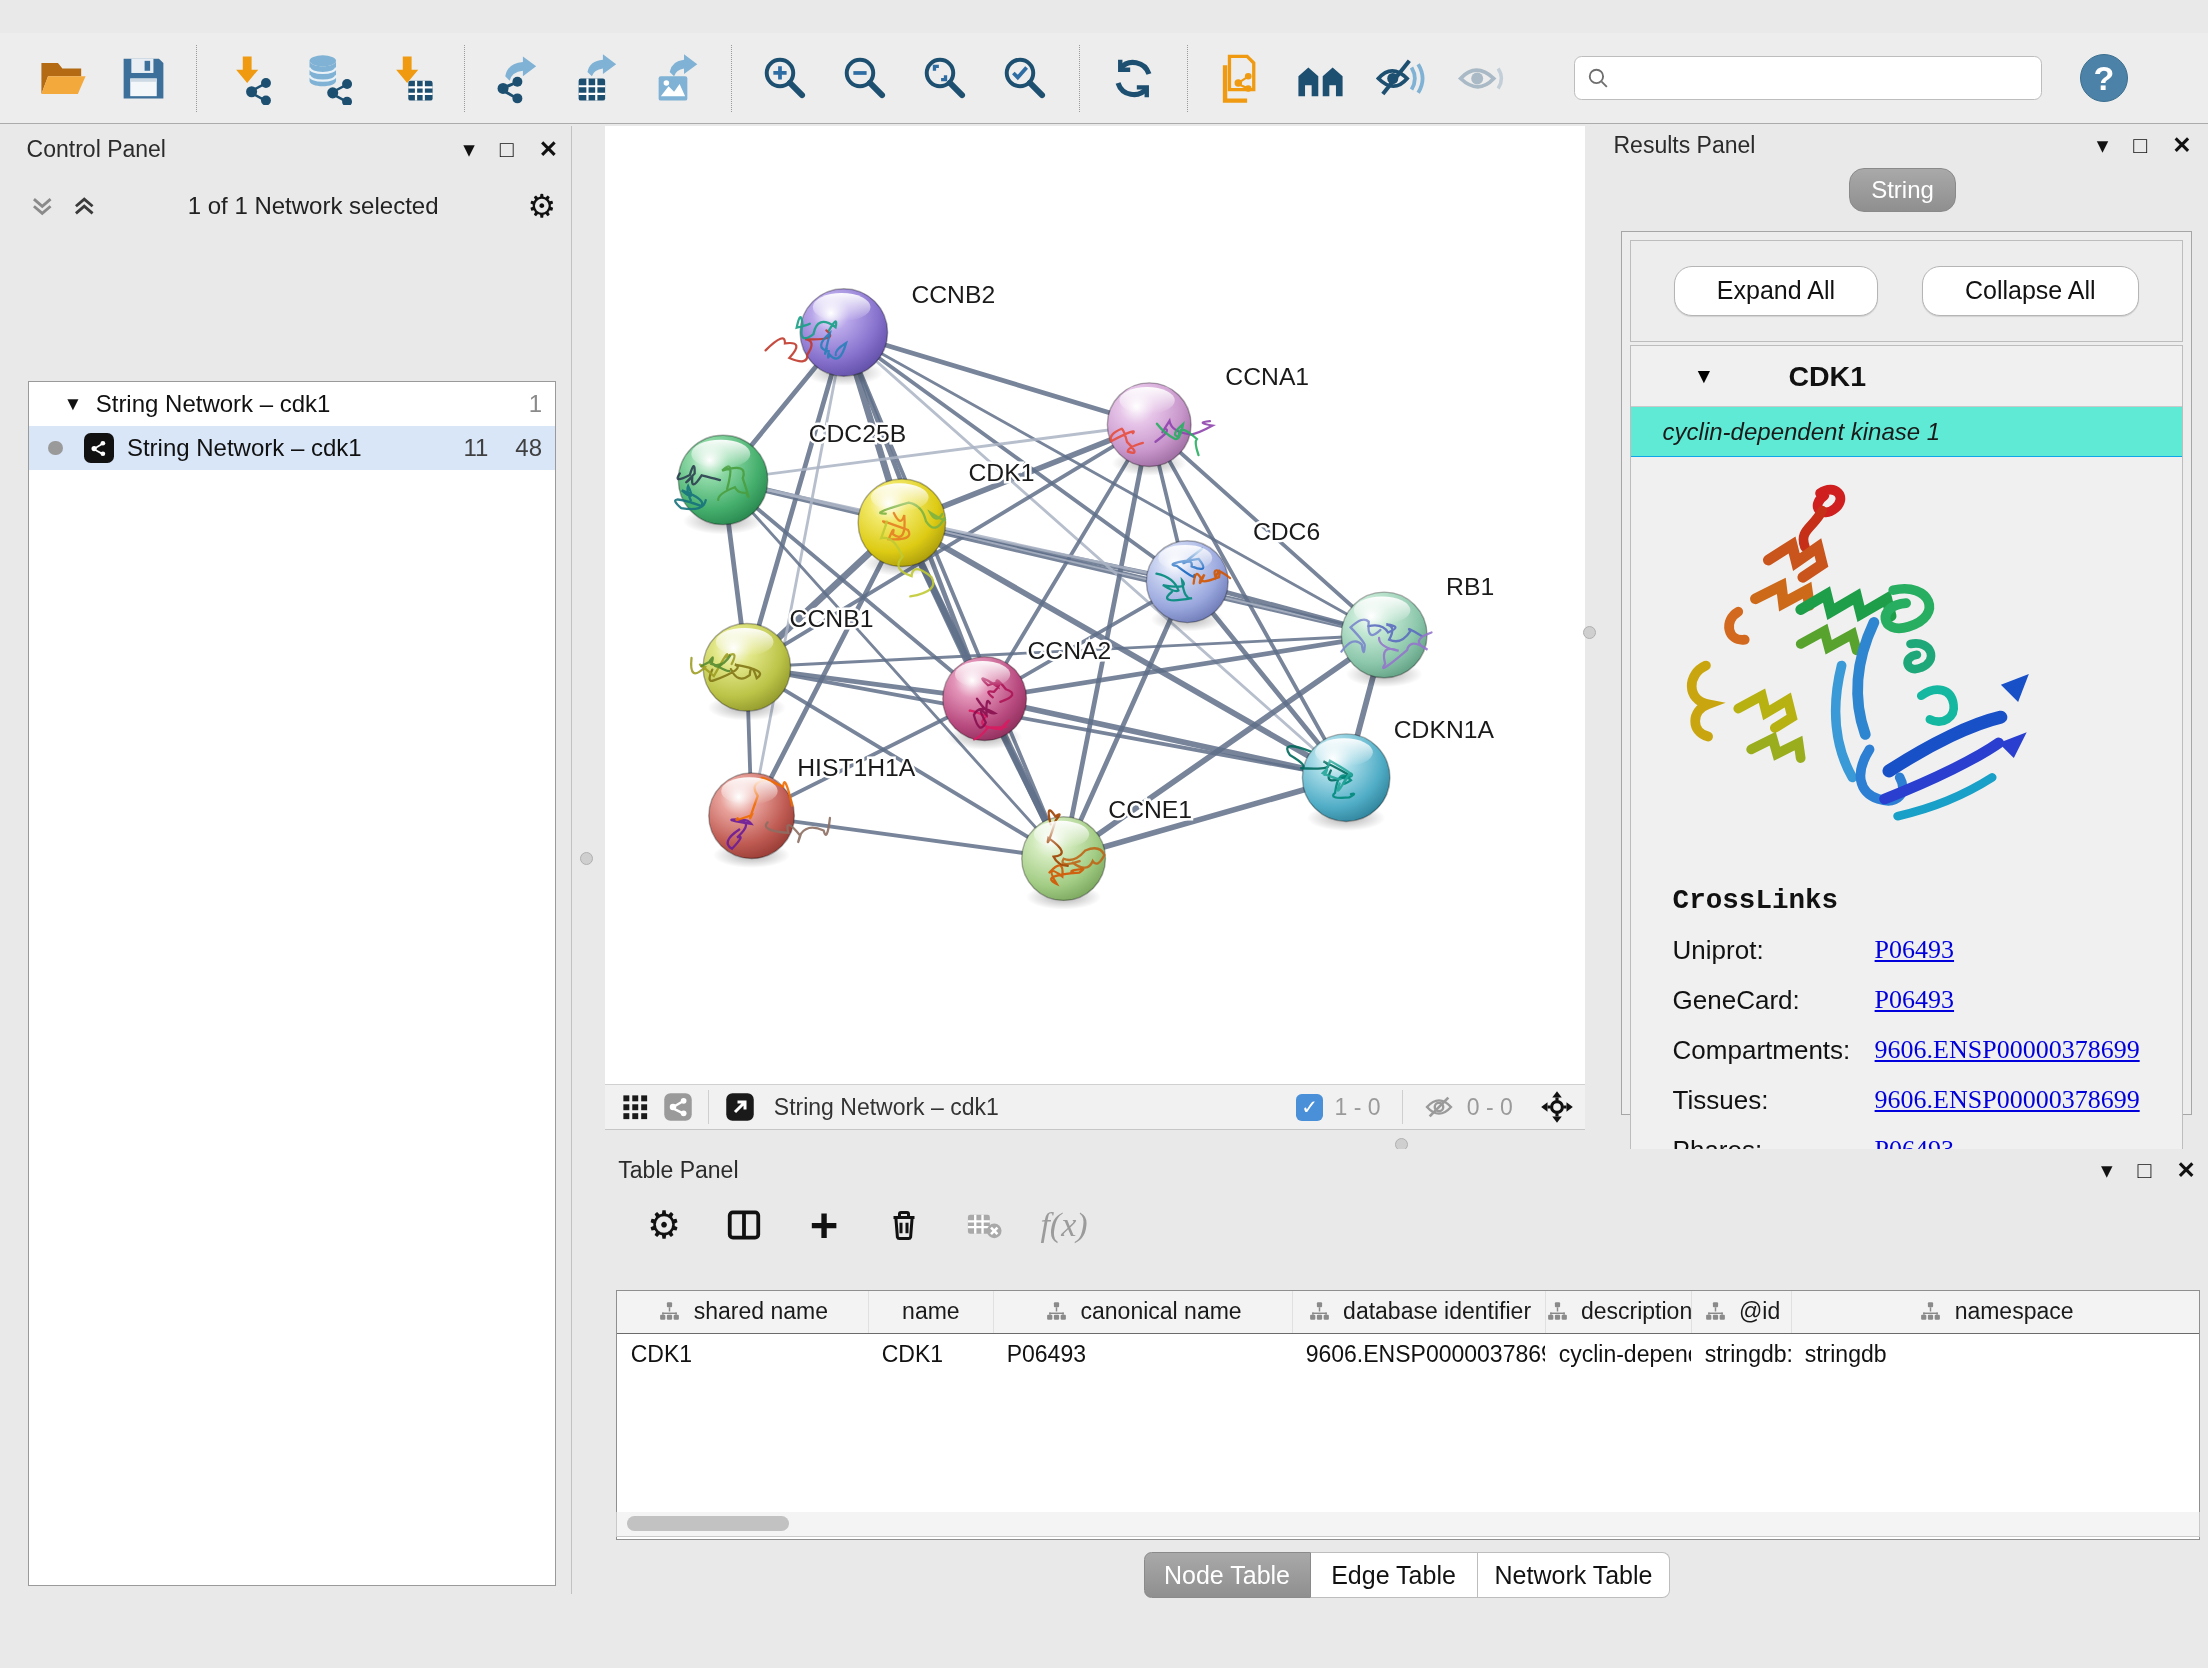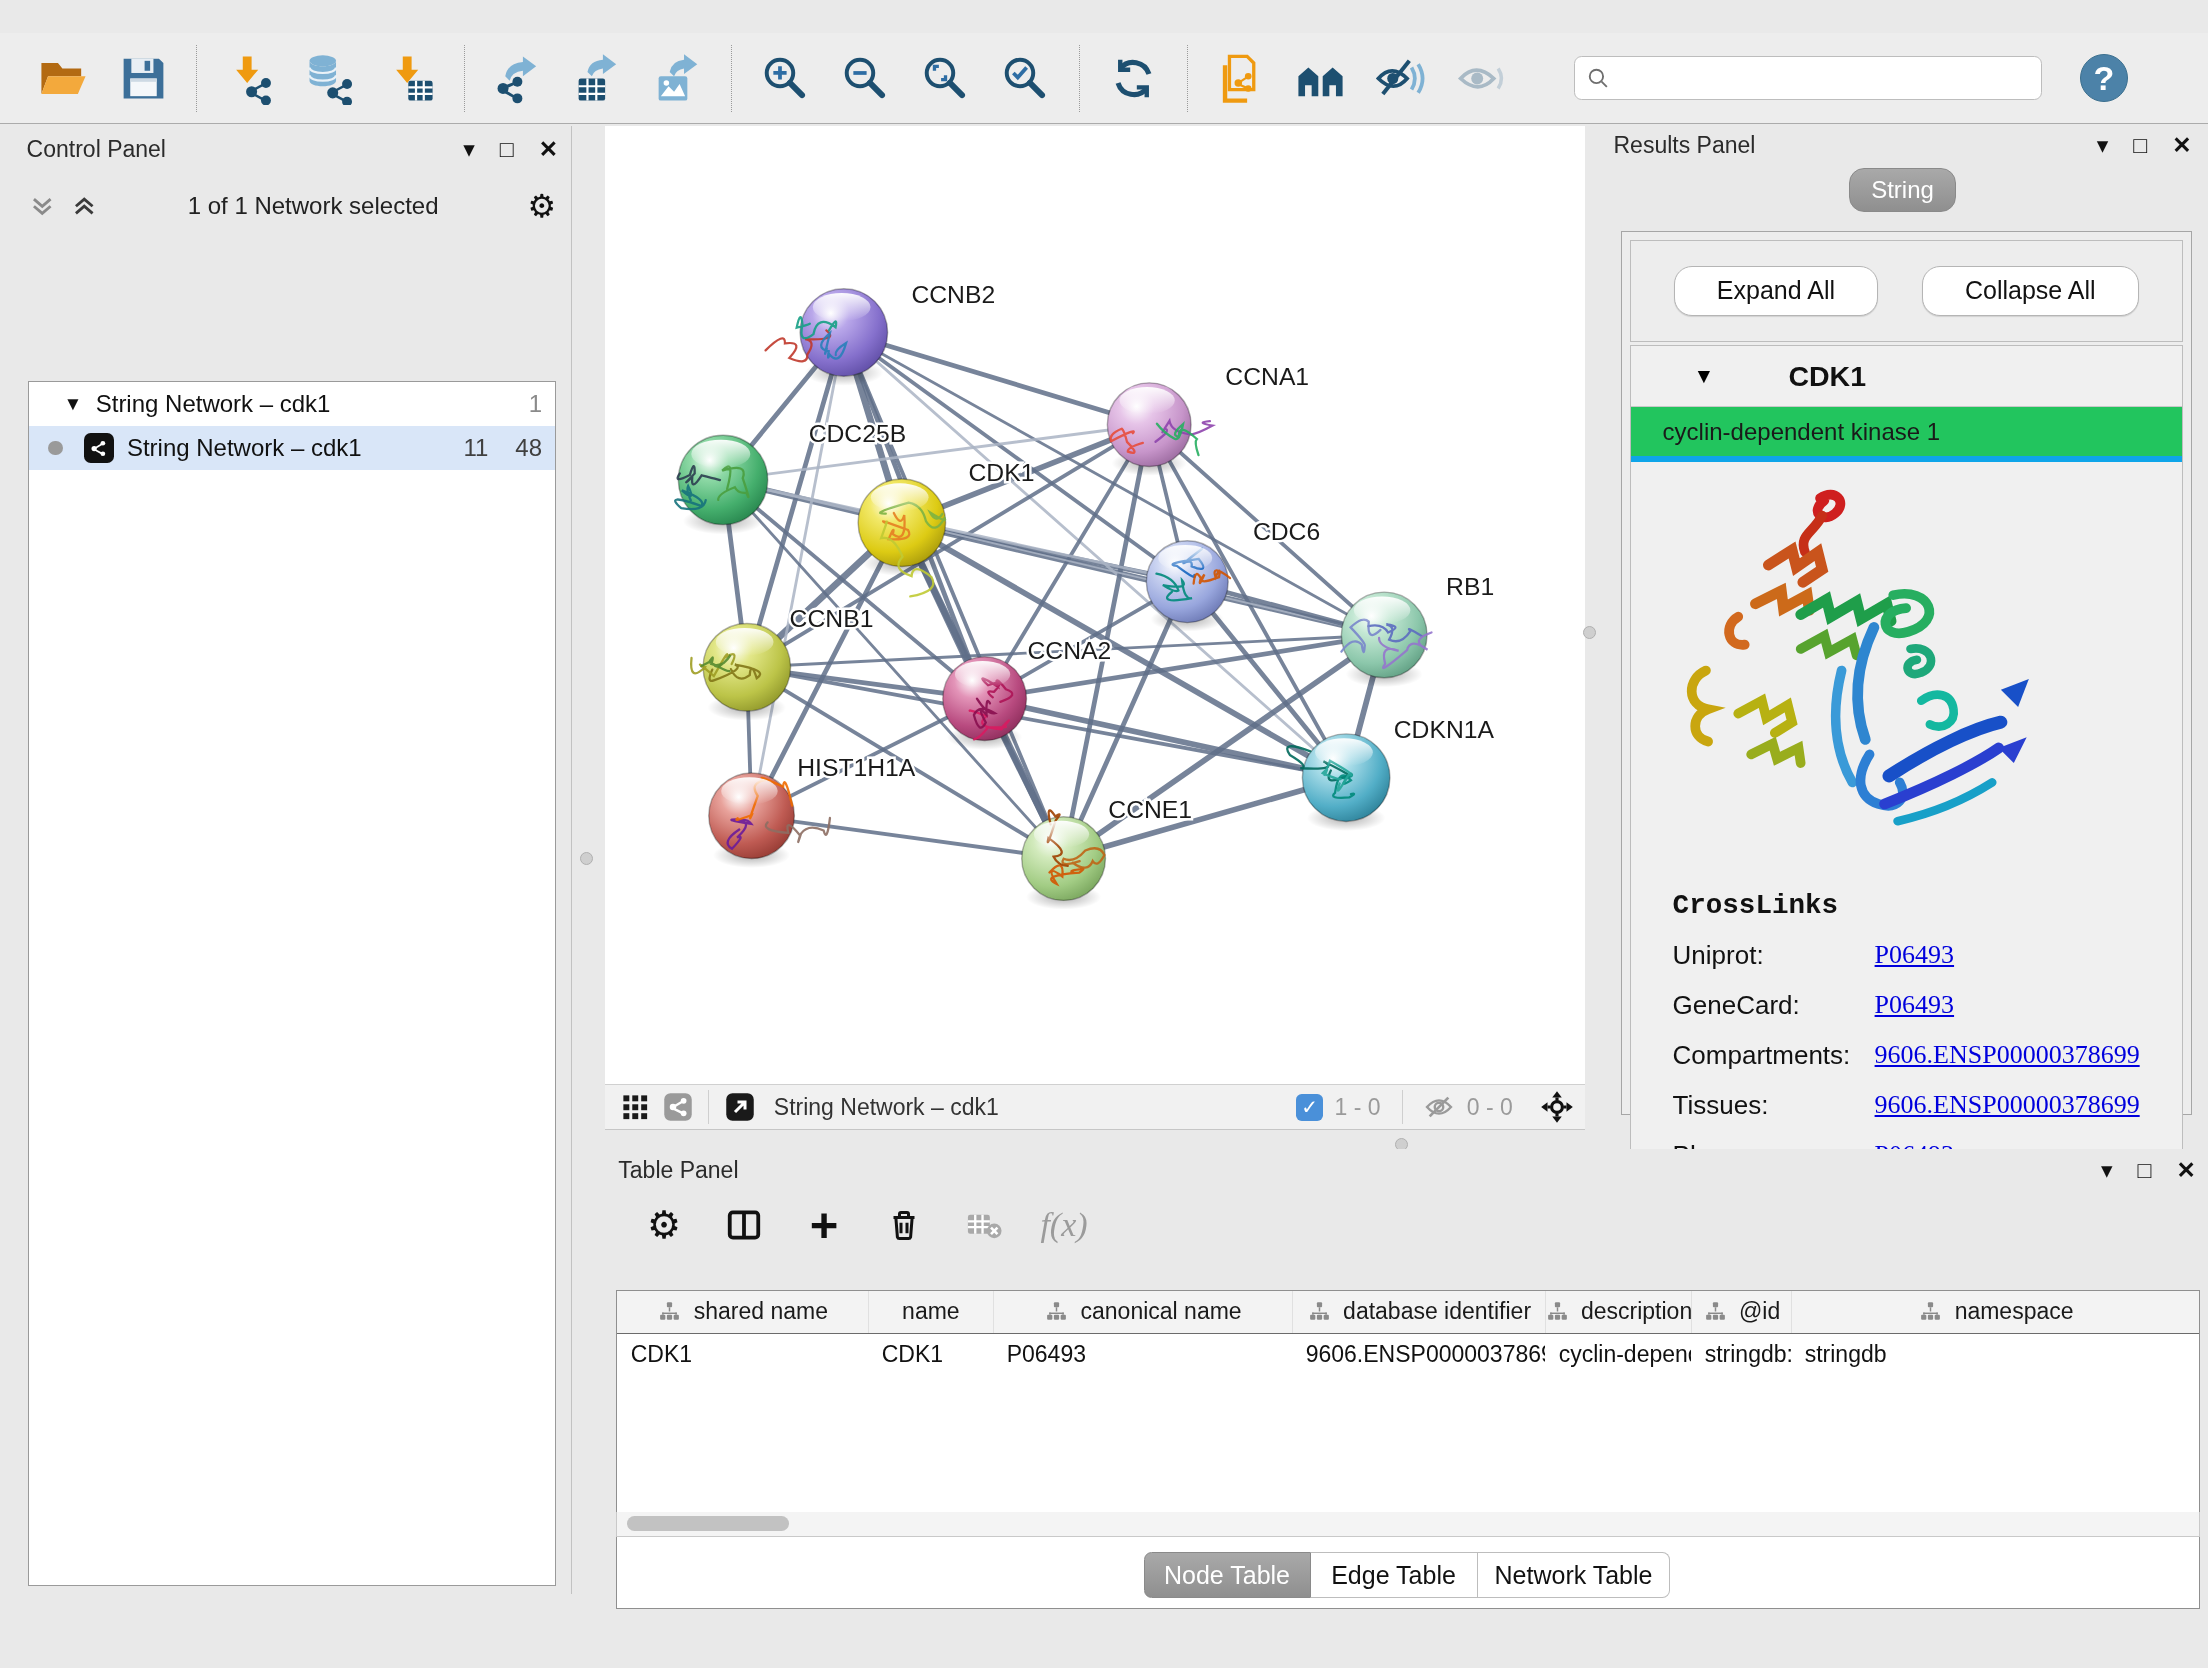--- a/index.html
+++ b/index.html
@@ -75,35 +75,35 @@
   .results-panel .phead{padding:5.7px 9.5px;}
   .rp-tab{display:flex;justify-content:center;margin:3.8px 0 7.6px 0;}
   .rp-tab .seg{border-radius:15px;min-width:107px;border-left:1px solid #8a8a8a;}
   .rp-box{position:absolute;left:17px;right:9.5px;top:105px;bottom:19px;border:1px solid #a6a6a6;background:#ededed;padding:7.6px;}
   .rp-btnrow{border:1px solid #bdbdbd;background:#ededed;padding:25px 0;display:flex;justify-content:center;gap:44px;}
   .rp-btn{background:#fff;border:1px solid #b5b5b5;border-radius:18px;font-size:25px;padding:9.5px 42px;color:#111;box-shadow:0 1px 1px rgba(0,0,0,.12);}
   .rp-section{border:1px solid #bdbdbd;margin-top:3.8px;background:#f0f0f0;}
   .rp-gene-head{display:flex;align-items:center;padding:13.3px 0;border-bottom:1px solid #c9c9c9;}
   .rp-gene-head .tri{margin-left:63px;font-size:21px;}
   .rp-gene-head .sym{font-size:28.5px;font-weight:bold;margin-left:74px;color:#111;}
-  .rp-desc{font-size:24px;color:#1a1a1a;padding:11.4px 0 9.5px 32px;border-bottom:6px solid #0ea5e9;background:#22c55e;}
+  .rp-desc{font-size:24px;color:#1a1a1a;padding:11.4px 0 9.5px 32px;border-bottom:1px solid #0ea5e9;background:#5eead4;font-style:italic;}
   .rp-protein{height:417px;display:flex;align-items:center;justify-content:flex-start;background:#f0f0f0;}
   .crosslinks{font-family:"Liberation Serif",serif;padding:3.8px 0 28.5px 42px;}
   .crosslinks h3{font-size:27.6px;margin:7.6px 0 13.3px 0;color:#111;font-family:Liberation Mono, monospace;}
   .cl-row{display:flex;font-size:26px;margin:19px 0;}
   .cl-label{width:202px;color:#111;}
   .cl-link{color:#0000dd;text-decoration:underline;font-family:"Liberation Serif",serif;}
 
   
   .table-panel{position:absolute;left:605px;top:1149px;width:1604px;height:455px;background:#e9e9e9;}
   .table-panel .phead{padding:7.6px 13.3px;}
   .tp-toolbar{display:flex;align-items:center;margin:13.3px 0 9.5px 38px;gap:38px;}
   .tp-toolbar .ticon{width:42px;height:42px;display:flex;align-items:center;justify-content:center;}
   .fx{font-family:"Liberation Serif",serif;font-style:italic;font-size:34px;color:#9b9b9b;}
-  .tp-table{position:absolute;left:11.4px;right:9.5px;top:141px;height:319px;background:#fff;border:1px solid #8f8f8f;overflow:hidden;}
+  .tp-table{position:absolute;left:11.4px;right:9.5px;top:141px;height:250px;background:#fff;border:1px solid #8f8f8f;overflow:hidden;}
   table.grid{border-collapse:collapse;width:100%;table-layout:fixed;}
   table.grid th{background:#f3f3f3;border-bottom:1.9px solid #6b6b6b;border-right:1px solid #e0e0e0;
     font-size:23px;font-weight:normal;color:#1a1a1a;height:42px;text-align:center;white-space:nowrap;overflow:hidden;}
   table.grid td{font-size:23px;color:#111;height:42px;padding-left:13.3px;white-space:nowrap;overflow:hidden;}
   th .thwrap{display:flex;align-items:center;justify-content:center;gap:11.4px;}
   th svg{width:25px;height:25px;flex:0 0 auto;}
   .hscroll{position:absolute;left:11.4px;right:9.5px;top:363px;height:25px;background:#f4f4f4;border:1px solid #c9c9c9;border-top:none;}
   .hthumb{position:absolute;left:9.5px;top:3.8px;width:162px;height:15px;border-radius:7.6px;background:#c2c2c2;}
   .tp-tabs{position:absolute;left:0;right:0;top:403px;display:flex;justify-content:center;}
   .tp-tabs .seg{min-width:167px;font-size:25px;padding:7.6px 17px;}

